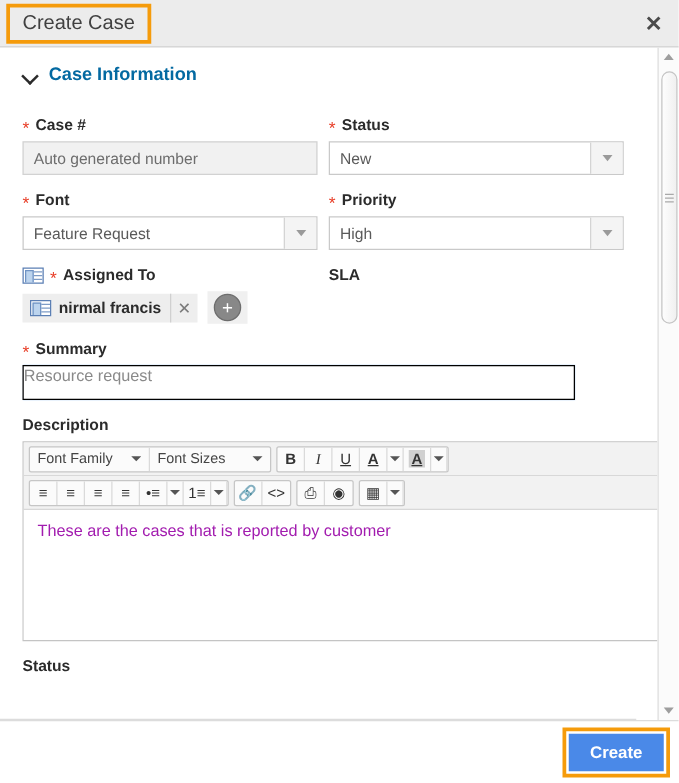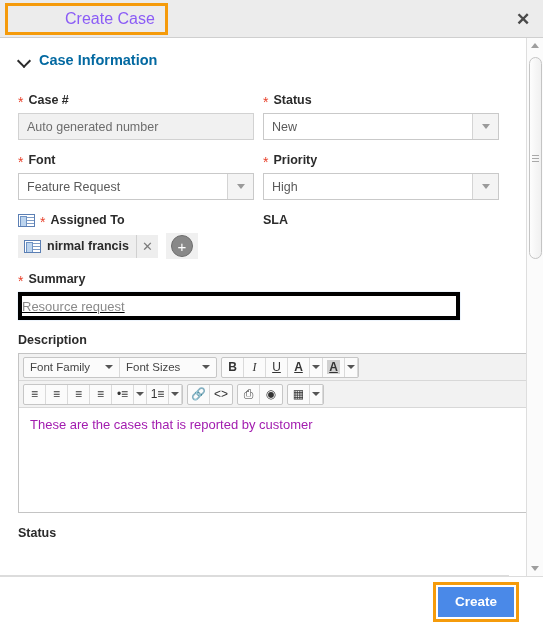--- a/index.html
+++ b/index.html
@@ -27,24 +27,23 @@
   }
   .title-highlight {
     position: absolute;
     left: 5px; top: 3px;
     padding: 3px 10px 4px 10px;
     border: 3px solid #f59b0b;
     background: #ececec;
   }
   .title-text {
     font-size: 16px;
-    color: #8b5cf6;
+    color: #404040;
     line-height: 19px;
     white-space: nowrap;
-    margin-left: 47px;
   }
   .close-btn {
     position: absolute;
     right: 9px; top: 8px;
     width: 22px; height: 22px;
     display: flex; align-items: center; justify-content: center;
     font-size: 17px; font-weight: bold;
     color: #4a4a4a;
     cursor: pointer;
     line-height: 1;
@@ -216,25 +215,24 @@
     border: 1px solid #6d6d6d;
   }
   .add-wrap {
     width: 32px; height: 26px;
     background: #f0f0f0;
     display: flex; align-items: center; justify-content: center;
   }
 
   .summary-field {
     width: 442px; height: 28px;
-    border: 4px solid #000000;
+    border: 1px solid #000000;
     background: #fff;
-    display: flex; align-items: center;
+    display: flex; 
     box-shadow: 0 0 1px #9cc4ef;
-    text-decoration: underline;
   }
   .summary-field .val { color: #8a8a8a; font-size: 13px; }
 
   
   .editor {
     width: 532px;
     border: 1px solid #c4c4c4;
     background: #fff;
     margin-top: 5px;
   }
@@ -360,21 +358,21 @@
   
   .footer {
     height: 50px;
     flex: 0 0 auto;
     border-top: 1px solid #dcdcdc;
     background: #ffffff;
     position: relative;
   }
   .create-highlight {
     position: absolute;
-    right: 24px; top: 5px;
+    right: 7px; top: 5px;
     border: 3px solid #f59b0b;
     padding: 2px;
     background: #ffffff;
   }
   .create-btn {
     background: #4a89e8;
     color: #ffffff;
     font-size: 13.5px; font-weight: bold;
     padding: 7px 17px 8px 17px;
     border: none;

